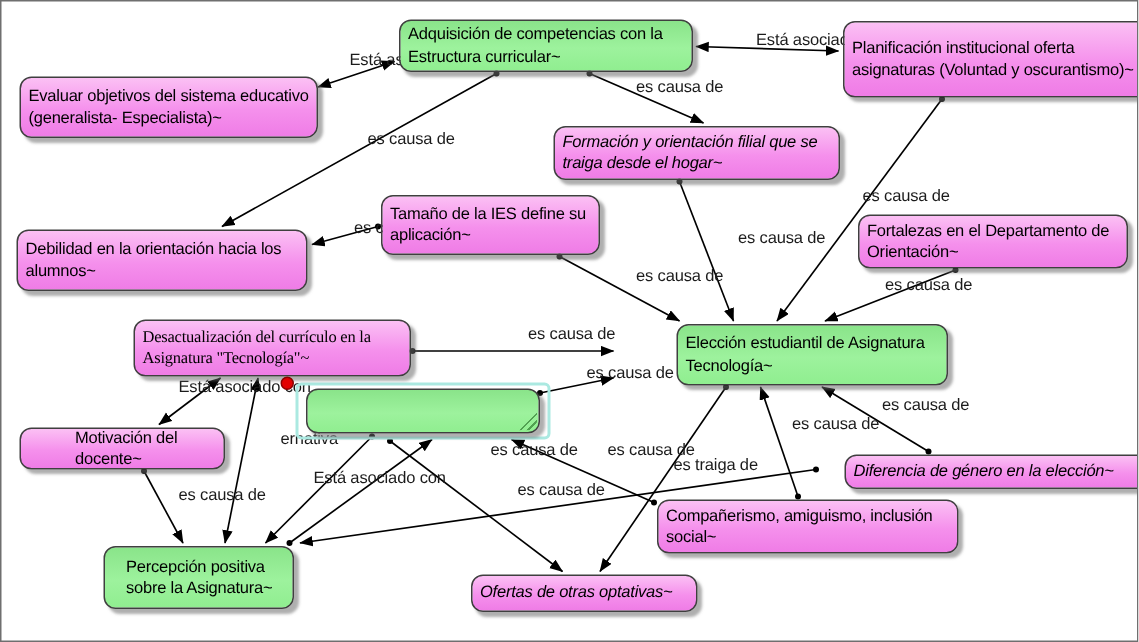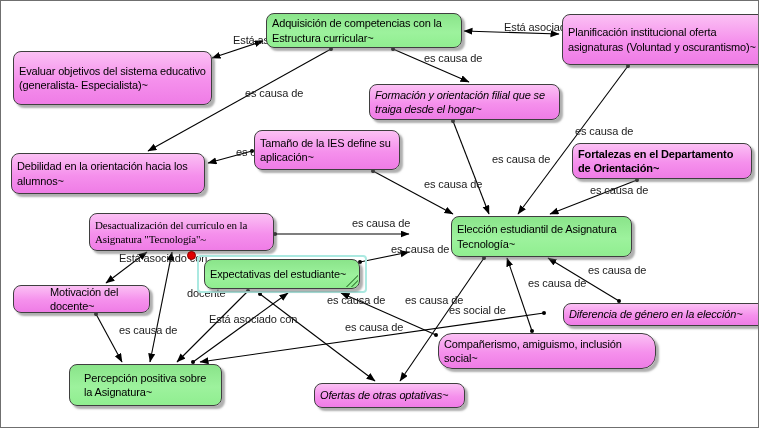--- a/index.html
+++ b/index.html
@@ -100,73 +100,72 @@
       <div class="link-label" style="left: 385px; top: 51px;">es causa de</div>
       <div class="link-label" style="left: 206px; top: 86px;">es causa de</div>
       <div class="link-label" style="left: 536px; top: 124px;">es causa de</div>
       <div class="link-label" style="left: 197px; top: 145px;">es causa de</div>
       <div class="link-label" style="left: 453px; top: 152px;">es causa de</div>
       <div class="link-label" style="left: 385px; top: 177px;">es causa de</div>
       <div class="link-label" style="left: 551px; top: 183px;">es causa de</div>
       <div class="link-label" style="left: 313px; top: 216px;">es causa de</div>
       <div class="link-label" style="left: 352px; top: 242px;">es causa de</div>
       <div class="link-label" style="left: 80px; top: 251px;">Está asociado con</div>
-      <div class="link-label" style="left: 148px; top: 286px;">docente</div>
+      <div class="link-label" style="left: 148px; top: 286px;">ernativa</div>
       <div class="link-label" style="left: 170px; top: 312px;">Está asociado con</div>
       <div class="link-label" style="left: 80px; top: 323px;">es causa de</div>
       <div class="link-label" style="left: 288px; top: 293px;">es causa de</div>
       <div class="link-label" style="left: 366px; top: 293px;">es causa de</div>
-      <div class="link-label" style="left: 410px; top: 303px;">es social de</div>
+      <div class="link-label" style="left: 410px; top: 303px;">es traiga de</div>
       <div class="link-label" style="left: 306px; top: 320px;">es causa de</div>
       <div class="link-label" style="left: 489px; top: 276px;">es causa de</div>
       <div class="link-label" style="left: 549px; top: 263px;">es causa de</div>
     </div>
   <div id="node-layer">
-      <div class="node pink" style="left: 12px; top: 50px; width: 199px; height: 54px;">
+      <div class="node pink" style="left: 12px; top: 50px; width: 199px; height: 41px;">
         <span>Evaluar objetivos del sistema educativo (generalista- Especialista)~</span>
       </div>
       <div class="node green" style="left: 265px; top: 12px; width: 196px; height: 35px;">
         <span>Adquisición  de competencias con la Estructura curricular~</span>
       </div>
       <div class="node pink" style="left: 561px; top: 13px; width: 207px; height: 51px;">
         <span>Planificación institucional  oferta asignaturas (Voluntad y oscurantismo)~</span>
       </div>
       <div class="node pink" style="left: 368px; top: 83px; width: 191px; height: 36px; font-style: italic;">
         <span>Formación y orientación filial que se traiga desde el hogar~</span>
       </div>
       <div class="node pink" style="left: 253px; top: 129px; width: 146px; height: 40px;">
         <span>Tamaño de la IES define su aplicación~</span>
       </div>
-      <div class="node pink" style="left: 571px; top: 142px; width: 180px; height: 36px; font-weight: bold;">
+      <div class="node pink" style="left: 571px; top: 142px; width: 180px; height: 36px;">
         <span>Fortalezas en el Departamento de Orientación~</span>
       </div>
       <div class="node pink" style="left: 10px; top: 152px; width: 194px; height: 41px;">
         <span>Debilidad en la orientación hacia los alumnos~</span>
       </div>
       <div class="node pink" style="left: 88px; top: 212px; width: 185px; height: 38px; font-family: Liberation Serif, serif;">
         <span>Desactualización del currículo en la Asignatura "Tecnología"~</span>
       </div>
       <div class="node green" style="left: 410px; top: 215px; width: 181px; height: 41px; margin-left: 40px;">
         <span>Elección estudiantil de Asignatura Tecnología~</span>
       </div>
       <div class="selection-rect" style="left: 196px; top: 254px; width: 170px; height: 38px;"></div>
       <div class="node green" style="left: 203px; top: 258px; width: 156px; height: 30px;">
-        <span>Expectativas del estudiante~</span>
         <span class="resize-handle"></span>
       </div>
       <div class="node pink" style="left: 12px; top: 284px; width: 137px; height: 28px; padding-left: 36px;">
         <span>Motivación del docente~</span>
       </div>
       <div class="node pink" style="left: 562px; top: 302px; width: 232px; height: 23px; font-style: italic;">
         <span>Diferencia de género en la elección~</span>
       </div>
-      <div class="node pink" style="left: 437px; top: 332px; width: 218px; height: 36px; border-radius: 14px;">
+      <div class="node pink" style="left: 437px; top: 332px; width: 201px; height: 36px;">
         <span>Compañerismo, amiguismo, inclusión social~</span>
       </div>
-      <div class="node green" style="left: 68px; top: 363px; width: 153px; height: 42px; padding-left: 14px;">
+      <div class="node green" style="left: 68px; top: 363px; width: 127px; height: 42px; padding-left: 14px;">
         <span>Percepción positiva sobre la Asignatura~</span>
       </div>
       <div class="node pink" style="left: 313px; top: 382px; width: 151px; height: 25px; font-style: italic;">
         <span>Ofertas de otras optativas~</span>
       </div>
     </div>
 <div class="anchor-dot" style="left: 186px; top: 250px; width: 9px; height: 9px;"></div>
   </div>
 
 </body></html>

